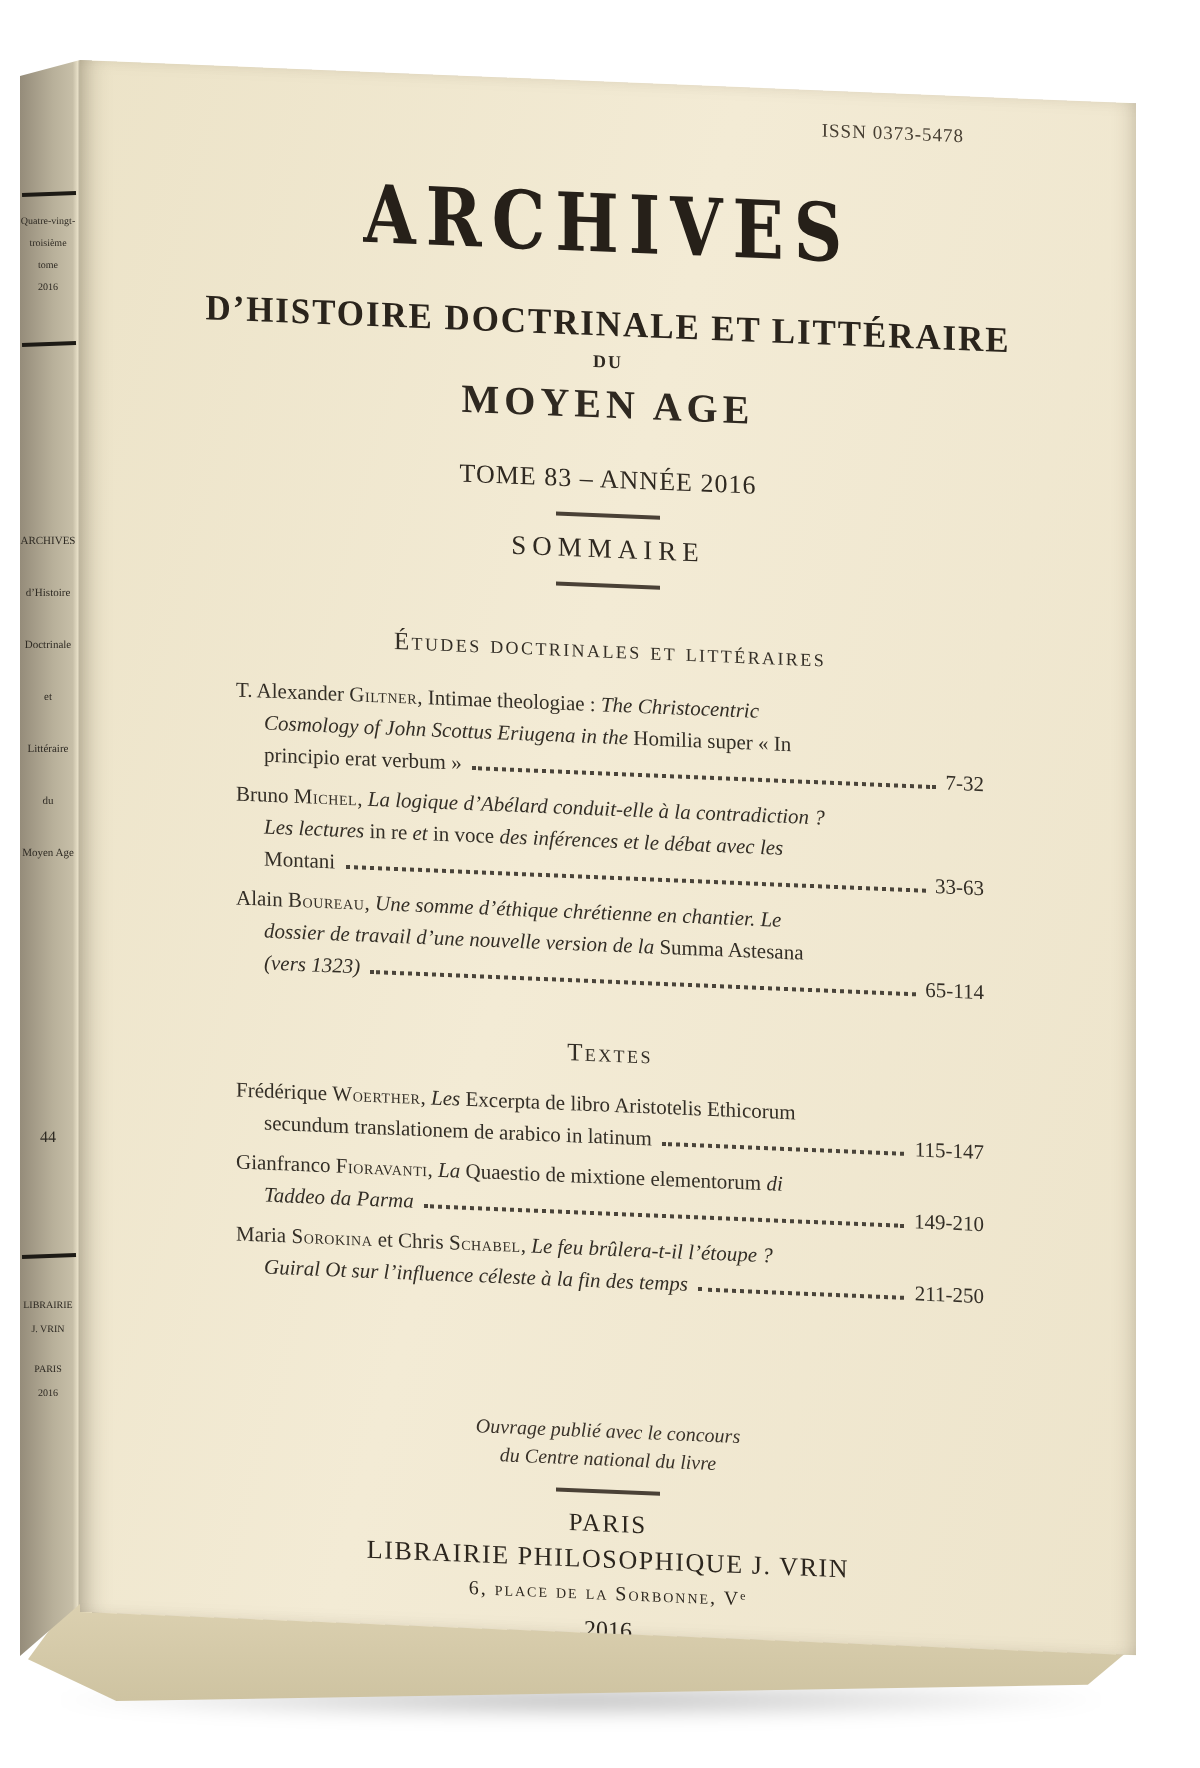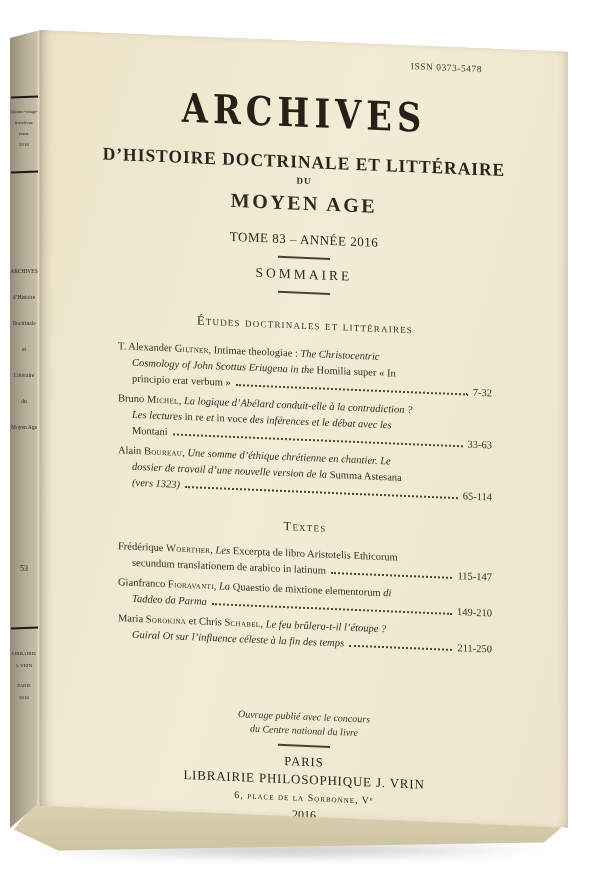--- a/index.html
+++ b/index.html
@@ -103,21 +103,21 @@
     <div class="spine-rule r2"></div>
     <div class="spine-title">
       <div>ARCHIVES</div>
       <div>d’Histoire</div>
       <div>Doctrinale</div>
       <div>et</div>
       <div>Littéraire</div>
       <div>du</div>
       <div>Moyen Age</div>
     </div>
-    <div class="spine-number">53</div>
+    <div class="spine-number">44</div>
     <div class="spine-rule r3"></div>
     <div class="spine-pub">
       <div>LIBRAIRIE</div>
       <div>J. VRIN</div>
       <div>PARIS</div>
       <div>2016</div>
     </div>
   </div>
 
   <div class="cover">

